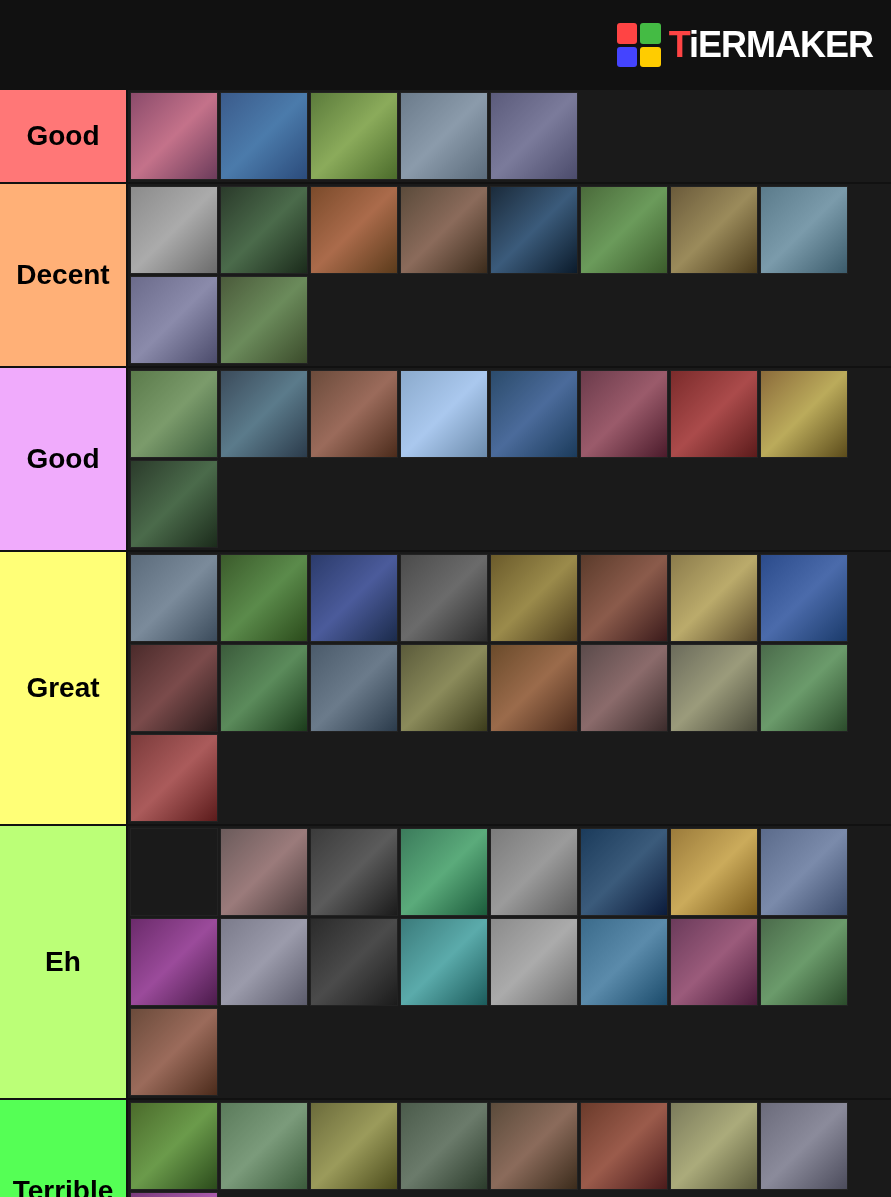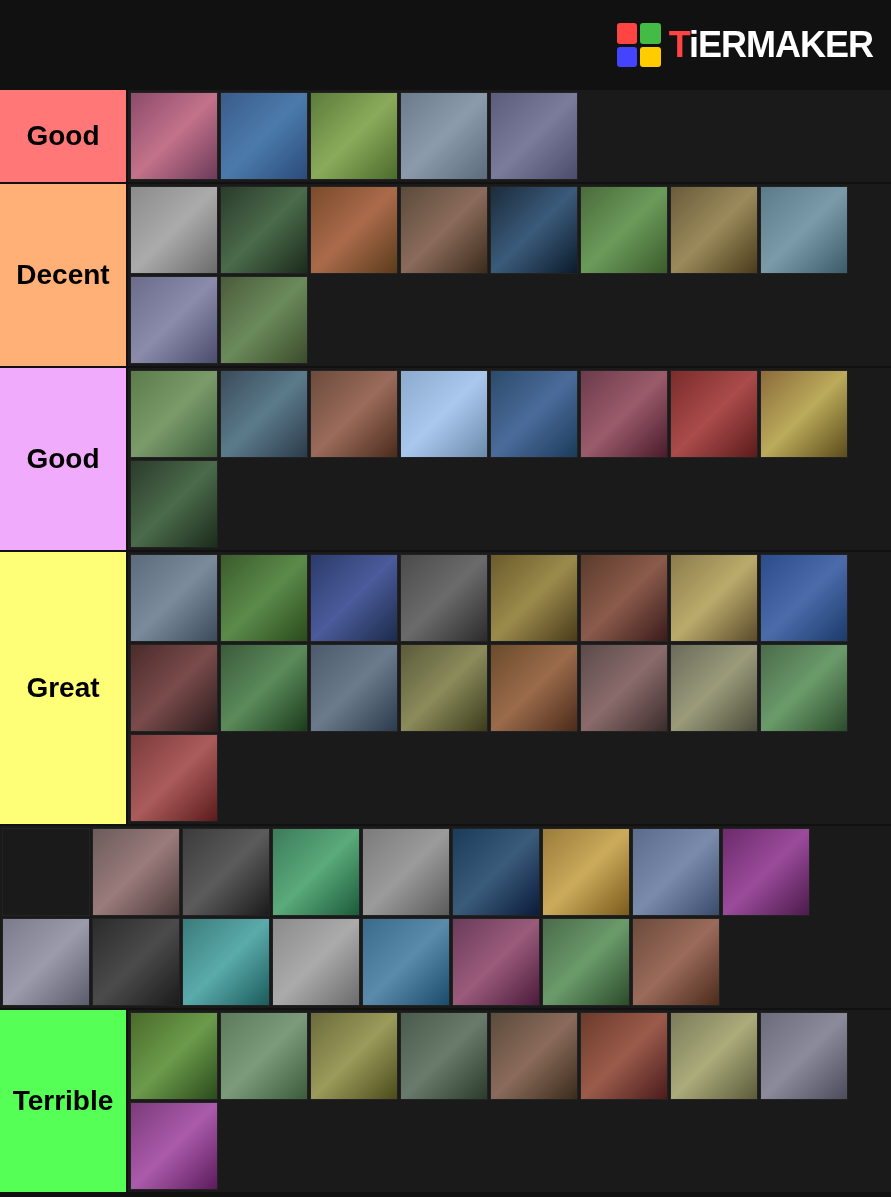--- a/index.html
+++ b/index.html
@@ -182,20 +182,23 @@
     <div class="img-cell" style="background: linear-gradient(135deg, #6B4B2B 0%, #9B6B4B 50%, #4B2B1B 100%);"></div>
     <div class="img-cell" style="background: linear-gradient(135deg, #5B4B4B 0%, #8B6B6B 50%, #3B2B2B 100%);"></div>
     <div class="img-cell" style="background: linear-gradient(135deg, #6B6B5B 0%, #9B9B7B 50%, #4B4B3B 100%);"></div>
     <div class="img-cell" style="background: linear-gradient(135deg, #4B6B4B 0%, #6B9B6B 50%, #2B4B2B 100%);"></div>
 
     <div class="img-cell" style="background: linear-gradient(135deg, #7B3B3B 0%, #AB5B5B 50%, #5B1B1B 100%);"></div>
   </div>
 </div>
 
 <div class="tier-row">
+  <div class="tier-label tier-eh">
+    <span>Eh</span>
+  </div>
   <div class="tier-content">
 
     <div class="img-cell" style="background: linear-gradient(135deg, #8B9B8B 0%, #ABBBA B 50%, #6B7B6B 100%);"></div>
     <div class="img-cell" style="background: linear-gradient(135deg, #6B5B5B 0%, #9B7B7B 50%, #4B3B3B 100%);"></div>
     <div class="img-cell" style="background: linear-gradient(135deg, #3B3B3B 0%, #5B5B5B 50%, #1B1B1B 100%);"></div>
     <div class="img-cell" style="background: linear-gradient(135deg, #3B7B5B 0%, #5BAB7B 50%, #1B5B3B 100%);"></div>
     <div class="img-cell" style="background: linear-gradient(135deg, #7B7B7B 0%, #9B9B9B 50%, #5B5B5B 100%);"></div>
     <div class="img-cell" style="background: linear-gradient(135deg, #1B3B5B 0%, #3B5B7B 50%, #0B1B3B 100%);"></div>
     <div class="img-cell" style="background: linear-gradient(135deg, #9B7B3B 0%, #CBAB5B 50%, #7B5B1B 100%);"></div>
     <div class="img-cell" style="background: linear-gradient(135deg, #5B6B8B 0%, #7B8BAB 50%, #3B4B6B 100%);"></div>

